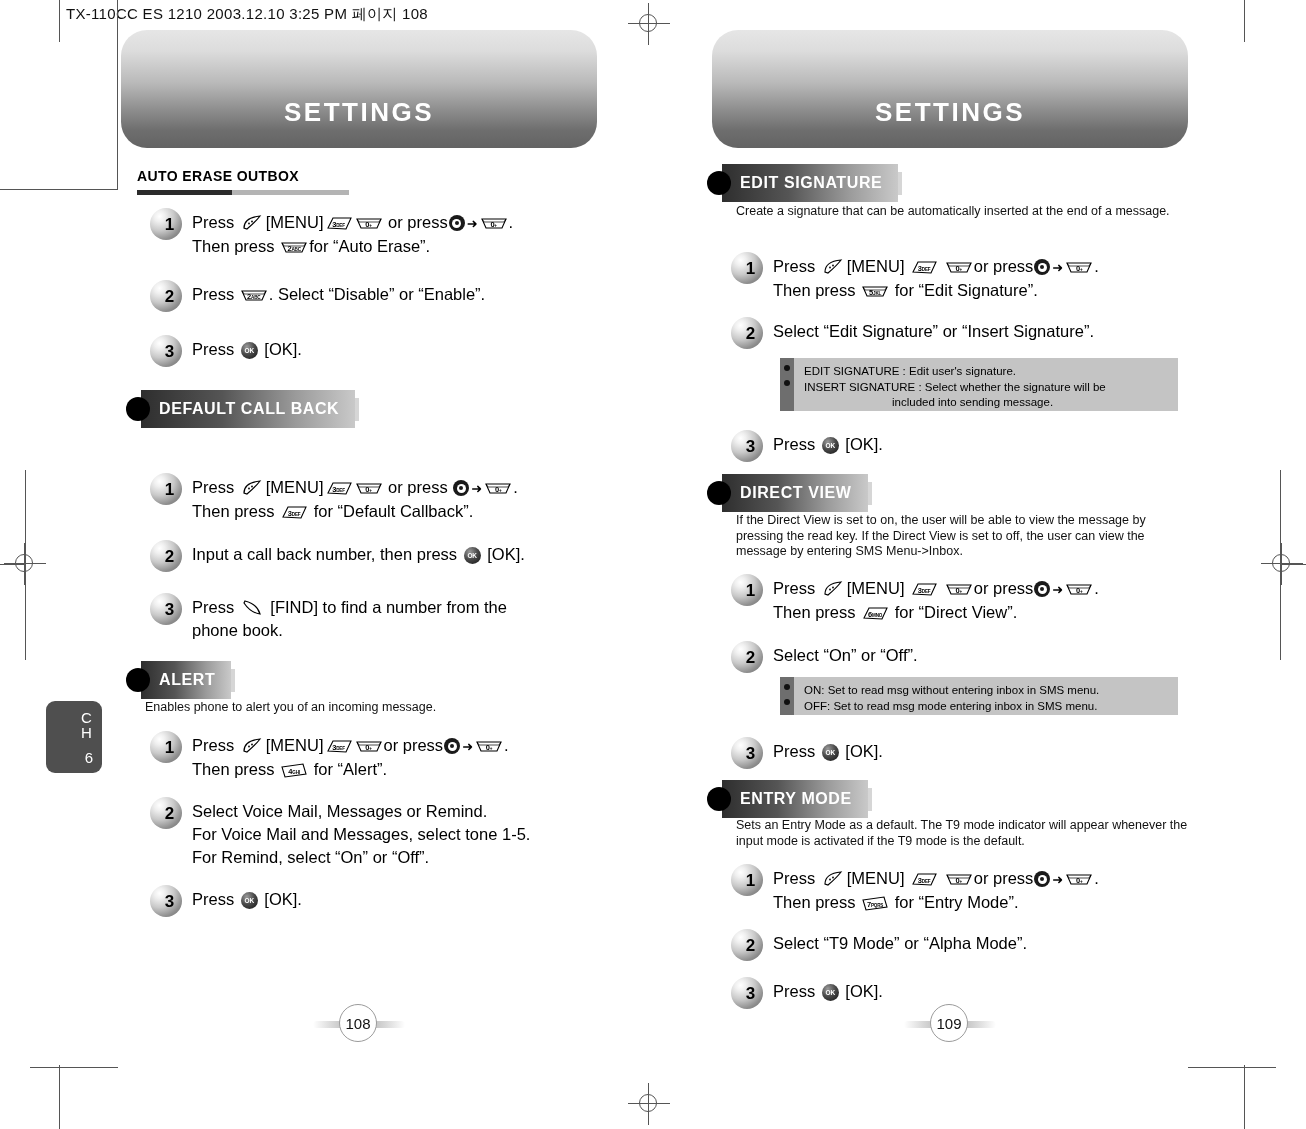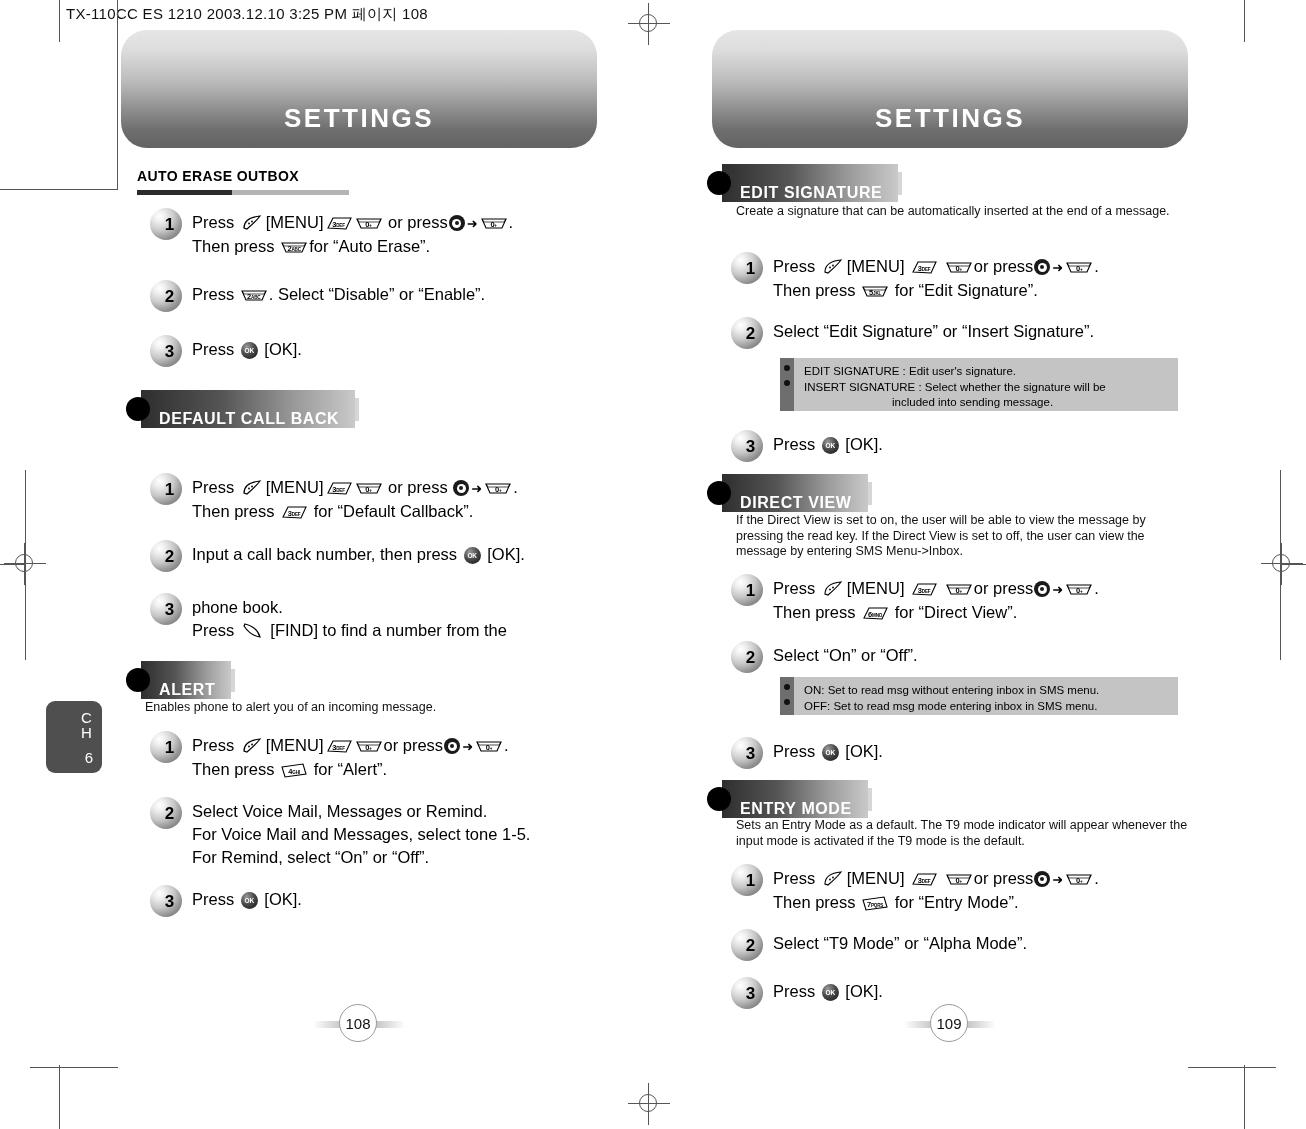--- a/index.html
+++ b/index.html
@@ -34,21 +34,21 @@
   .page{position:absolute;top:0;height:1129px;}
   .page.left{left:0;width:653px;}
   .page.right{left:653px;width:653px;}
 
   
   .banner{
     position:absolute;
     height:118px;border-radius:26px;
     background:linear-gradient(to bottom,#e6e6e6 0%,#dcdcdc 18%,#b9b9b9 45%,#8d8d8d 68%,#6e6e6e 85%,#636363 100%);
     display:flex;align-items:flex-end;justify-content:center;
-    box-sizing:border-box;padding-bottom:14px;
+    box-sizing:border-box;padding-bottom:20px;
   }
   .banner-title{
     color:#fff;font-size:26px;font-weight:bold;letter-spacing:2.5px;
   }
 
   
   .plain-head{position:absolute;}
   .plain-head .txt{
     font-size:14px;font-weight:bold;letter-spacing:.4px;color:#000;
     line-height:20px;white-space:nowrap;
@@ -56,21 +56,21 @@
   .plain-head .rule{margin-top:4px;height:5px;width:212px;
     background:linear-gradient(to right,#2b2b2b 0 45%,#b4b4b4 45% 100%);}
 
   
   .sec-head{position:absolute;display:flex;align-items:center;height:24px;}
   .sec-head .dot{
     width:24px;height:24px;border-radius:50%;background:#000;flex:none;
     margin-right:-9px;z-index:2;
   }
   .sec-head .bar{
-    height:38px;display:flex;align-items:flex-end;
+    height:38px;display:flex;align-items:center;
     padding:0 16px 0 18px;
     background:linear-gradient(to right,#2e2e2e 0%,#555 38%,#9a9a9a 72%,#c9c9c9 100%);
     box-sizing:border-box;
   }
   .sec-head .bar span{
     color:#fff;font-size:16px;font-weight:bold;letter-spacing:.6px;white-space:nowrap;
   }
   .sec-head .cap{width:4px;height:23px;background:#d6d6d6;}
 
   
@@ -317,24 +317,24 @@
         <div>Input a call back number, then press <span class="okkey"><span class="t">OK</span></span> [OK].</div>
       </div>
     </div>
 
     <div class="step" style="left:150px;top:593px;">
       <div class="ball">
         <div class="sphere"></div>
         <div class="num">3</div>
       </div>
       <div class="body">
-        <div>phone book.</div>
         <div>Press <span class="softkey"><svg width="22" height="16" viewBox="0 0 22 16">
                 <path d="M4 1 C12 3, 17 7, 19 14 C12 13, 7 9, 3 3 Z" fill="#fff" stroke="#000" stroke-width="1.2"></path>
               </svg></span> [FIND] to find a number from the</div>
+        <div>phone book.</div>
       </div>
     </div>
 
     <div class="sec-head" style="left:126px;top:668px;">
       <div class="dot"></div>
       <div class="bar">
           <span>ALERT</span>
         </div>
       <div class="cap"></div>
     </div>

